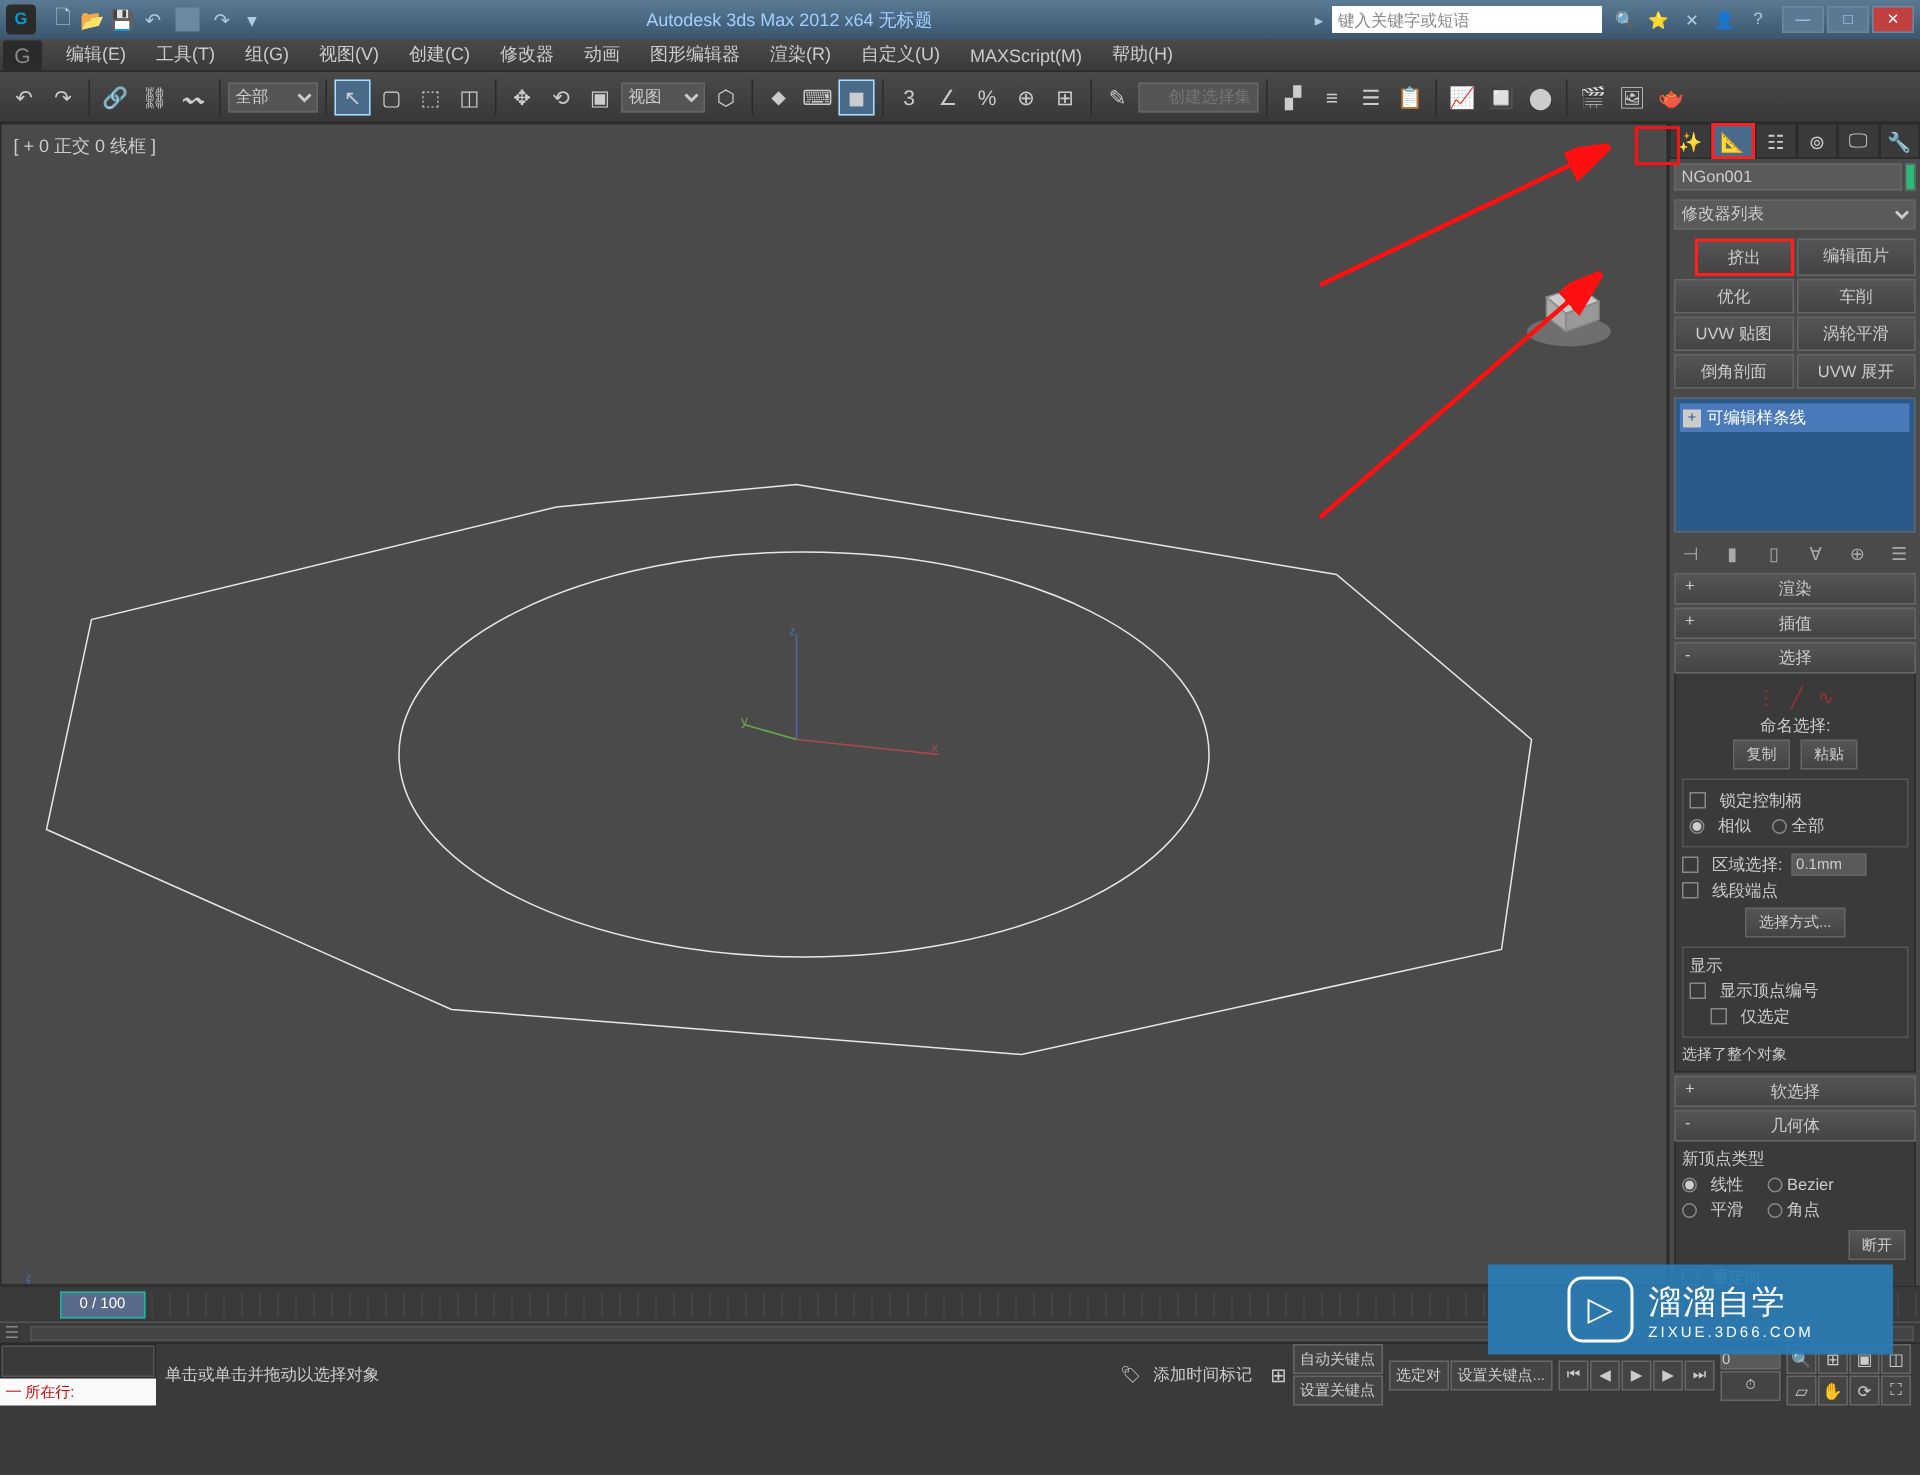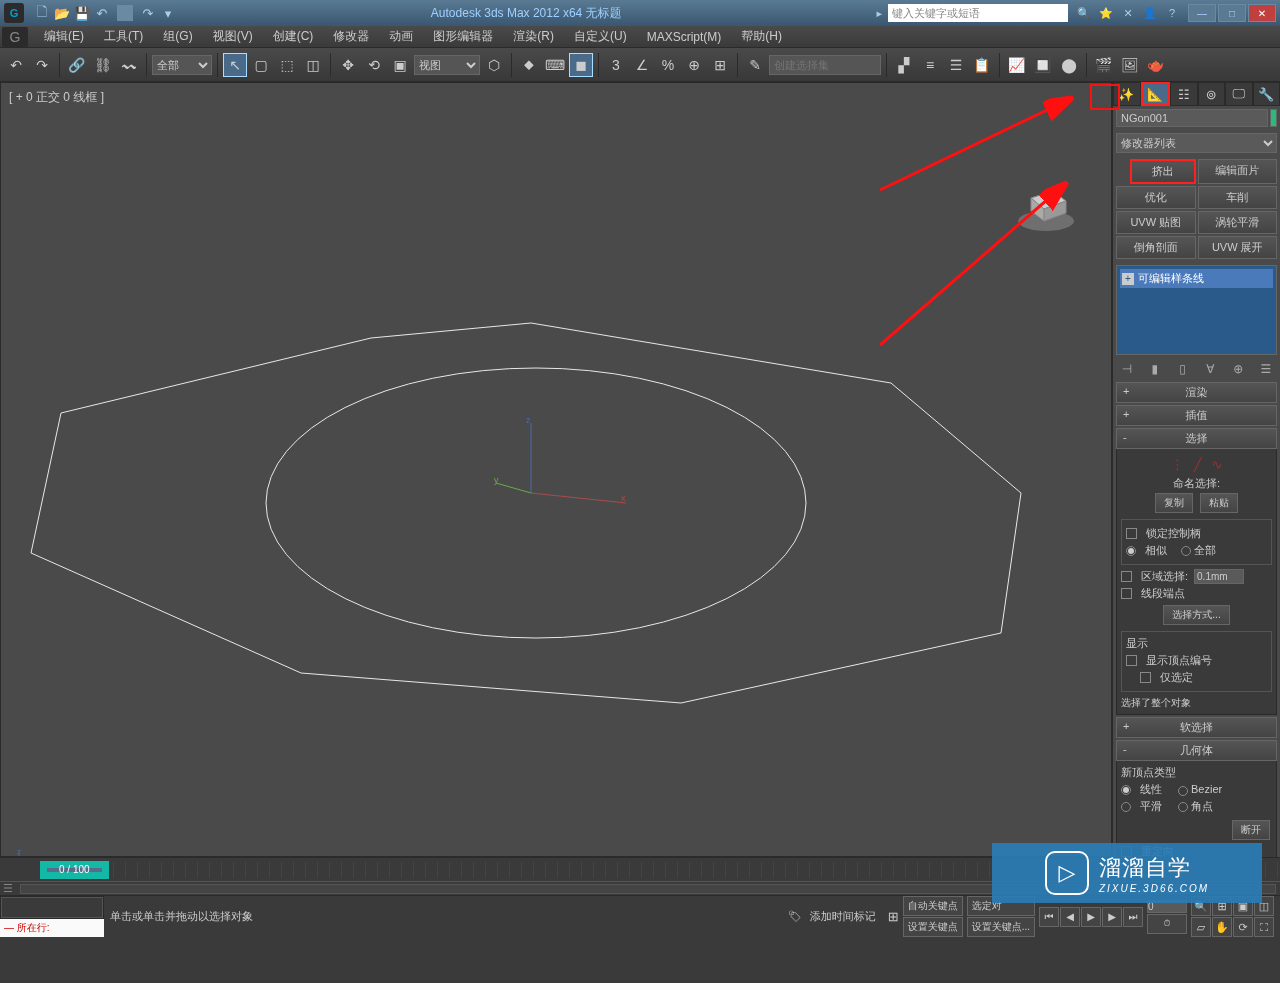--- a/index.html
+++ b/index.html
@@ -68,21 +68,21 @@
 .rollout .rbody .row { display: flex; align-items: center; gap: 6px; margin: 2px 0; }
 .rollout .rbody input[type=text] { background: #5a5a5a; border: 1px solid #666; color: #ccc; width: 50px; font-size: 10px; padding: 1px 2px; }
 .rollout .rbody .chk { display: inline-block; width: 11px; height: 11px; border: 1px solid #888; background: #3a3a3a; margin-right: 3px; vertical-align: middle; }
 .rollout .rbody .radio { display: inline-block; width: 10px; height: 10px; border: 1px solid #888; border-radius: 50%; margin-right: 3px; vertical-align: middle; position: relative; }
 .rollout .rbody .radio.on::after { content: ''; position: absolute; top: 1px; left: 1px; width: 6px; height: 6px; background: #ccc; border-radius: 50%; }
 .rollout .rbody .group { border: 1px solid #555; padding: 4px; margin: 4px 0; }
 .rollout .rbody .info { text-align: left; color: #ccc; margin-top: 4px; font-size: 10px; }
 
 
 .timeline { height: 24px; background: #3a3a3a; border-top: 1px solid #2a2a2a; display: flex; align-items: center; }
-.timeline .frame { background: #5a6a8a; padding: 0 12px; height: 18px; display: flex; align-items: center; color: #fff; font-size: 10px; border: 7px solid #14b8a6; margin-left: 40px; }
+.timeline .frame { background: #5a6a8a; padding: 0 12px; height: 18px; display: flex; align-items: center; color: #fff; font-size: 10px; border: 1px solid #14b8a6; margin-left: 40px; }
 .timeline .track { flex: 1; height: 16px; background: repeating-linear-gradient(to right, #444 0, #444 1px, #3a3a3a 1px, #3a3a3a 12px); margin-left: 4px; position: relative; }
 
 
 .statusbar { height: 42px; background: #3a3a3a; border-top: 1px solid #2a2a2a; display: flex; }
 .statusbar .left { width: 104px; background: #2a2a2a; display: flex; flex-direction: column; }
 .statusbar .left .sel { flex: 1; background: #3a3a3a; border: 1px solid #555; margin: 1px; }
 .statusbar .left .row2 { flex: 1; display: flex; align-items: center; background: #fafafa; color: #c00; font-size: 10px; padding: 0 4px; }
 .statusbar .mid { flex: 1; display: flex; flex-direction: column; }
 .statusbar .mid .r { flex: 1; display: flex; align-items: center; padding: 0 6px; color: #ccc; font-size: 11px; gap: 8px; }
 .statusbar .mid .r input { background: #5a5a5a; border: 1px solid #666; color: #777; width: 60px; font-size: 10px; padding: 1px 2px; }
@@ -90,21 +90,21 @@
 .statusbar .playbtn { width: 20px; height: 20px; background: #444; border: 1px solid #666; display: flex; align-items: center; justify-content: center; font-size: 10px; }
 .statusbar .autokey { background: #444; border: 1px solid #666; padding: 2px 4px; font-size: 10px; }
 .statusbar .navgrid { display: grid; grid-template-columns: repeat(4, 20px); grid-template-rows: repeat(2, 20px); gap: 1px; }
 .statusbar .navgrid span { background: #444; border: 1px solid #666; display: flex; align-items: center; justify-content: center; font-size: 11px; }
 
 
 .watermark { position: absolute; bottom: 80px; right: 18px; width: 270px; height: 60px; background: rgba(42, 124, 180, 0.92); display: flex; align-items: center; justify-content: center; gap: 10px; color: #fff; pointer-events: none; }
 .watermark .wlogo { width: 44px; height: 44px; border: 2px solid #fff; border-radius: 10px; display: flex; align-items: center; justify-content: center; font-size: 22px; }
 .watermark .wtext { display: flex; flex-direction: column; }
 .watermark .wtext .t1 { font-size: 22px; font-weight: normal; letter-spacing: 1px; }
-.watermark .wtext .t2 { font-size: 10px; letter-spacing: 2px; font-style: italic; }
+.watermark .wtext .t2 { font-size: 10px; letter-spacing: 2px; }
 
 
 .redline { position: absolute; stroke: #ff1010; stroke-width: 2; fill: none; pointer-events: none; }
 .redbox { position: absolute; border: 2px solid #ff1010; pointer-events: none; }
 </style>
 </head>
 <body>
 
 <div class="titlebar">
   <div class="logo">G</div>
@@ -161,35 +161,35 @@
   <select style="width:60px;"><option>全部</option></select>
   <div class="tsep"></div>
   <div class="tbtn active">↖</div>
   <div class="tbtn">▢</div>
   <div class="tbtn">⬚</div>
   <div class="tbtn">◫</div>
   <div class="tsep"></div>
   <div class="tbtn">✥</div>
   <div class="tbtn">⟲</div>
   <div class="tbtn">▣</div>
-  <select style="width:66px;"><option>视图</option></select>
+  <select style="width:56px;"><option>视图</option></select>
   <div class="tbtn">⬡</div>
   <div class="tsep"></div>
   <div class="tbtn">⬥</div>
   <div class="tbtn">⌨</div>
   <div class="tbtn active">◼</div>
   <div class="tsep"></div>
   <div class="tbtn">3</div>
   <div class="tbtn">∠</div>
   <div class="tbtn">%</div>
   <div class="tbtn">⊕</div>
   <div class="tbtn">⊞</div>
   <div class="tsep"></div>
   <div class="tbtn">✎</div>
-  <input type="text" style="width: 112px;" placeholder="创建选择集">
+  <input type="text" style="width: 80px; text-align: right;" placeholder="创建选择集">
   <div class="tsep"></div>
   <div class="tbtn">▞</div>
   <div class="tbtn">≡</div>
   <div class="tbtn">☰</div>
   <div class="tbtn">📋</div>
   <div class="tsep"></div>
   <div class="tbtn">📈</div>
   <div class="tbtn">🔲</div>
   <div class="tbtn">⬤</div>
   <div class="tsep"></div>
@@ -380,21 +380,21 @@
       <span>🏷</span>
       <span>添加时间标记</span>
     </div>
   </div>
   <div class="right">
     <span style="font-size:13px;">⊞</span>
     <div style="display:flex;flex-direction:column;gap:1px;">
       <span class="autokey">自动关键点</span>
       <span class="autokey">设置关键点</span>
     </div>
-    <div style="display:flex;flex-direction:column;gap:1px;">
+    <div style="display:flex;gap:1px;">
       <span class="autokey">选定对</span>
       <span class="autokey">设置关键点...</span>
     </div>
     <div style="display:flex;gap:1px;">
       <span class="playbtn">⏮</span>
       <span class="playbtn">◀</span>
       <span class="playbtn">▶</span>
       <span class="playbtn">▶</span>
       <span class="playbtn">⏭</span>
     </div>

